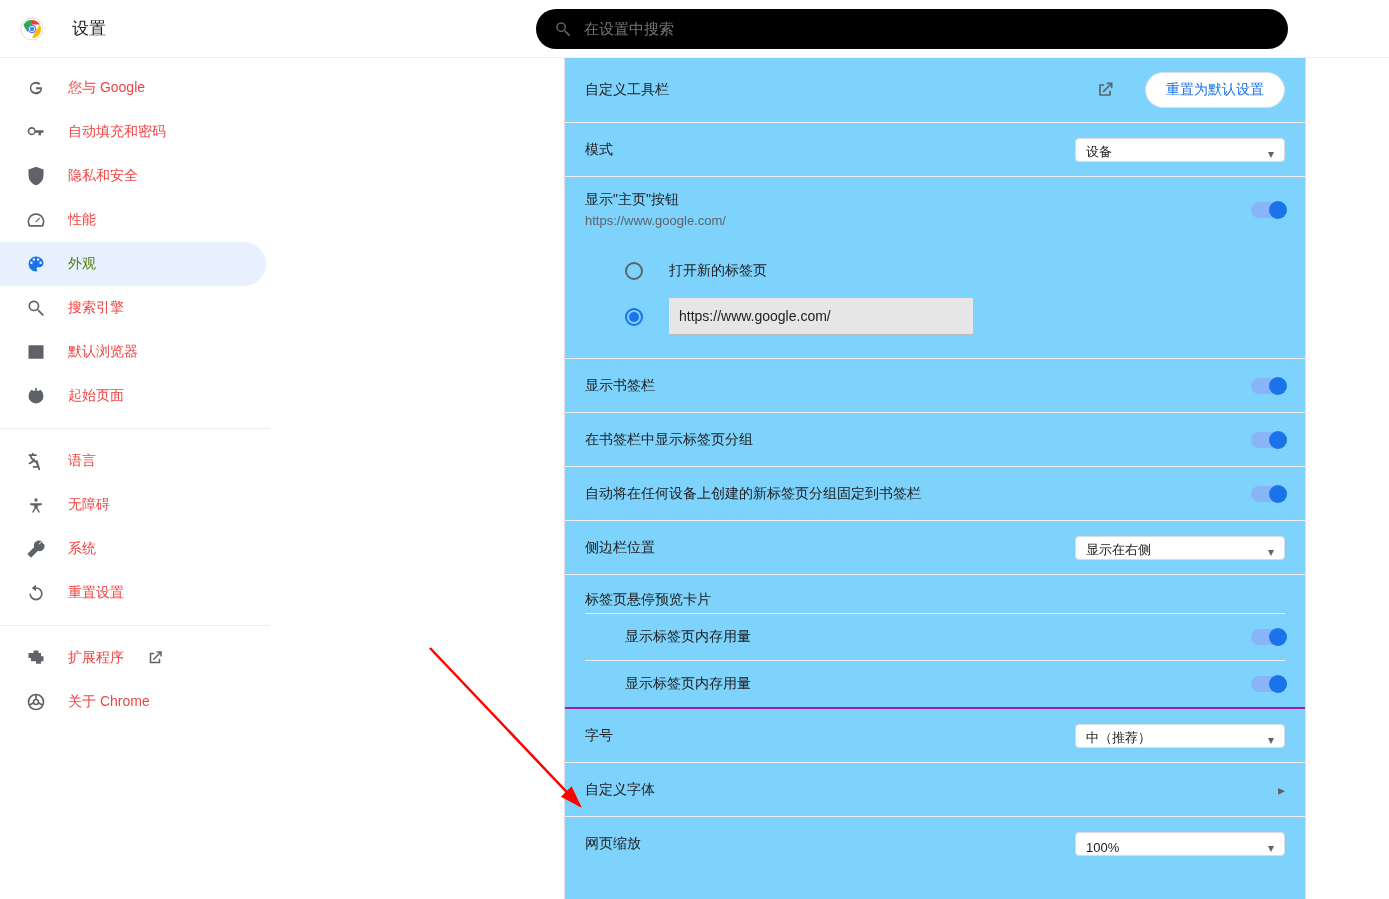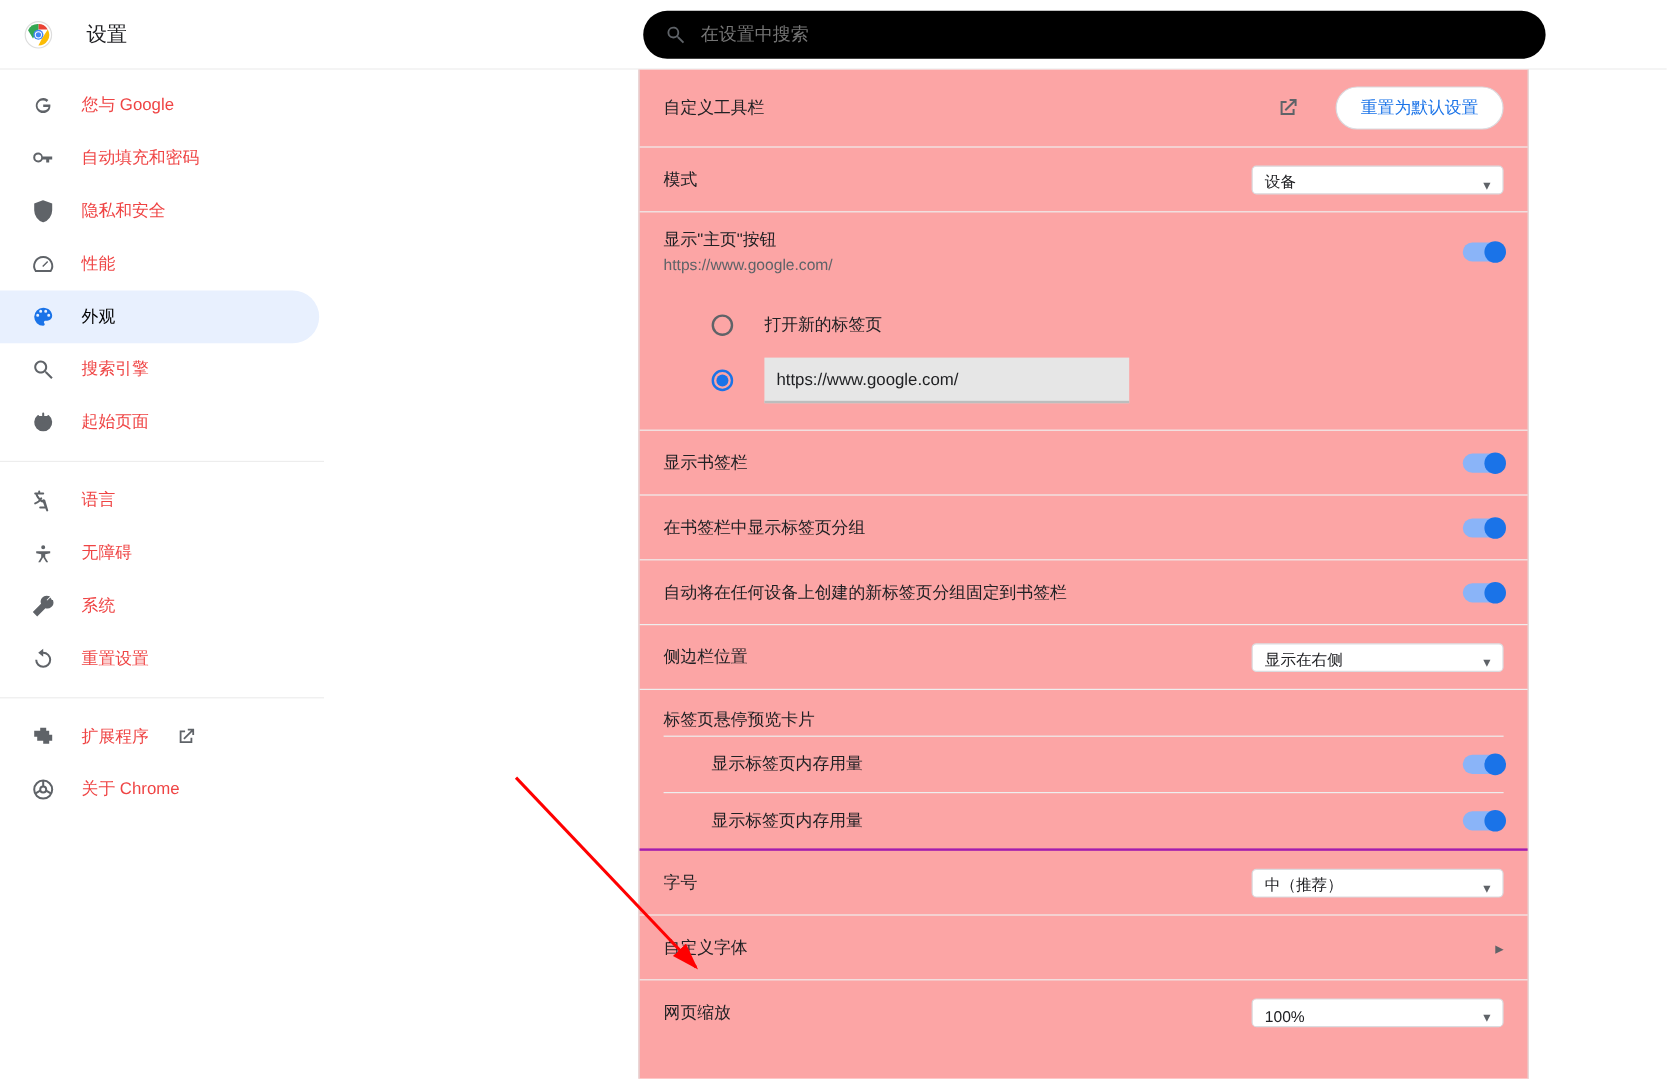--- a/index.html
+++ b/index.html
@@ -72,43 +72,43 @@
     margin-right: 4px;
   }
   .side-item .sicon {
     width: 20px; height: 20px;
     color: #5f6368;
     margin-right: 22px;
     flex: 0 0 20px;
   }
   .side-item.active {
     background: #e8f0fe;
-    color: #000000;
+    color: #4d7c0f;
   }
   .side-item.active .sicon { color: #1a73e8; }
   .side-sep {
     height: 1px;
     background: #ededed;
     margin: 10px 0 10px 0;
   }
   .side-item .ext-link {
     width: 18px; height: 18px; color:#5f6368;
     margin-left: 22px;
   }
 
   
   .main {
     position: absolute;
-    left: 532px;
+    left: 564px;
     top: 58px;
     width: 742px;
     height: calc(899px - 58px);
     border-left: 1px solid #e0e0e0;
     border-right: 1px solid #e0e0e0;
-    background: #fca5a5;
+    background: #7dd3fc;
   }
   .section-row {
     display: flex;
     align-items: center;
     justify-content: space-between;
     padding: 14px 20px;
     border-bottom: 1px solid #eeeeee;
     min-height: 54px;
   }
   .section-row.noborder { border-bottom: none; }
@@ -264,20 +264,27 @@
     <span>外观</span>
   </div>
   <div class="side-item">
     <svg class="sicon" viewBox="0 0 24 24">
         <path fill="currentColor" d="M15.5 14h-.79l-.28-.27a6.5 6.5 0 1 0-.7.7l.27.28v.79L20 21.5 21.5 20 15.5 14zm-6 0A4.5 4.5 0 1 1 14 9.5 4.5 4.5 0 0 1 9.5 14z"></path>
       </svg>
     <span>搜索引擎</span>
   </div>
   <div class="side-item">
     <svg class="sicon" viewBox="0 0 24 24">
+        <path fill="currentColor" d="M4 5h16v14H4z" stroke="currentColor" stroke-width="2"></path>
+        <path fill="currentColor" d="M4 8h16" stroke="currentColor" stroke-width="2"></path>
+      </svg>
+    <span>默认浏览器</span>
+  </div>
+  <div class="side-item">
+    <svg class="sicon" viewBox="0 0 24 24">
         <path fill="currentColor" d="M12 3v9m5-6.3a8 8 0 1 1-10 0" stroke="currentColor" stroke-width="2" stroke-linecap="round"></path>
       </svg>
     <span>起始页面</span>
   </div>
 
   <div class="side-sep"></div>
 
   <div class="side-item">
     <svg class="sicon" viewBox="0 0 24 24">
         <path fill="currentColor" d="M4 5h8M8 3v2M5 5c1 4 3 6 6 8m-1-3c-1 2-3 4-6 5m8-3 4 10m-1-3h-6m4-7 3 10" stroke="currentColor" stroke-width="2" stroke-linecap="round"></path>

